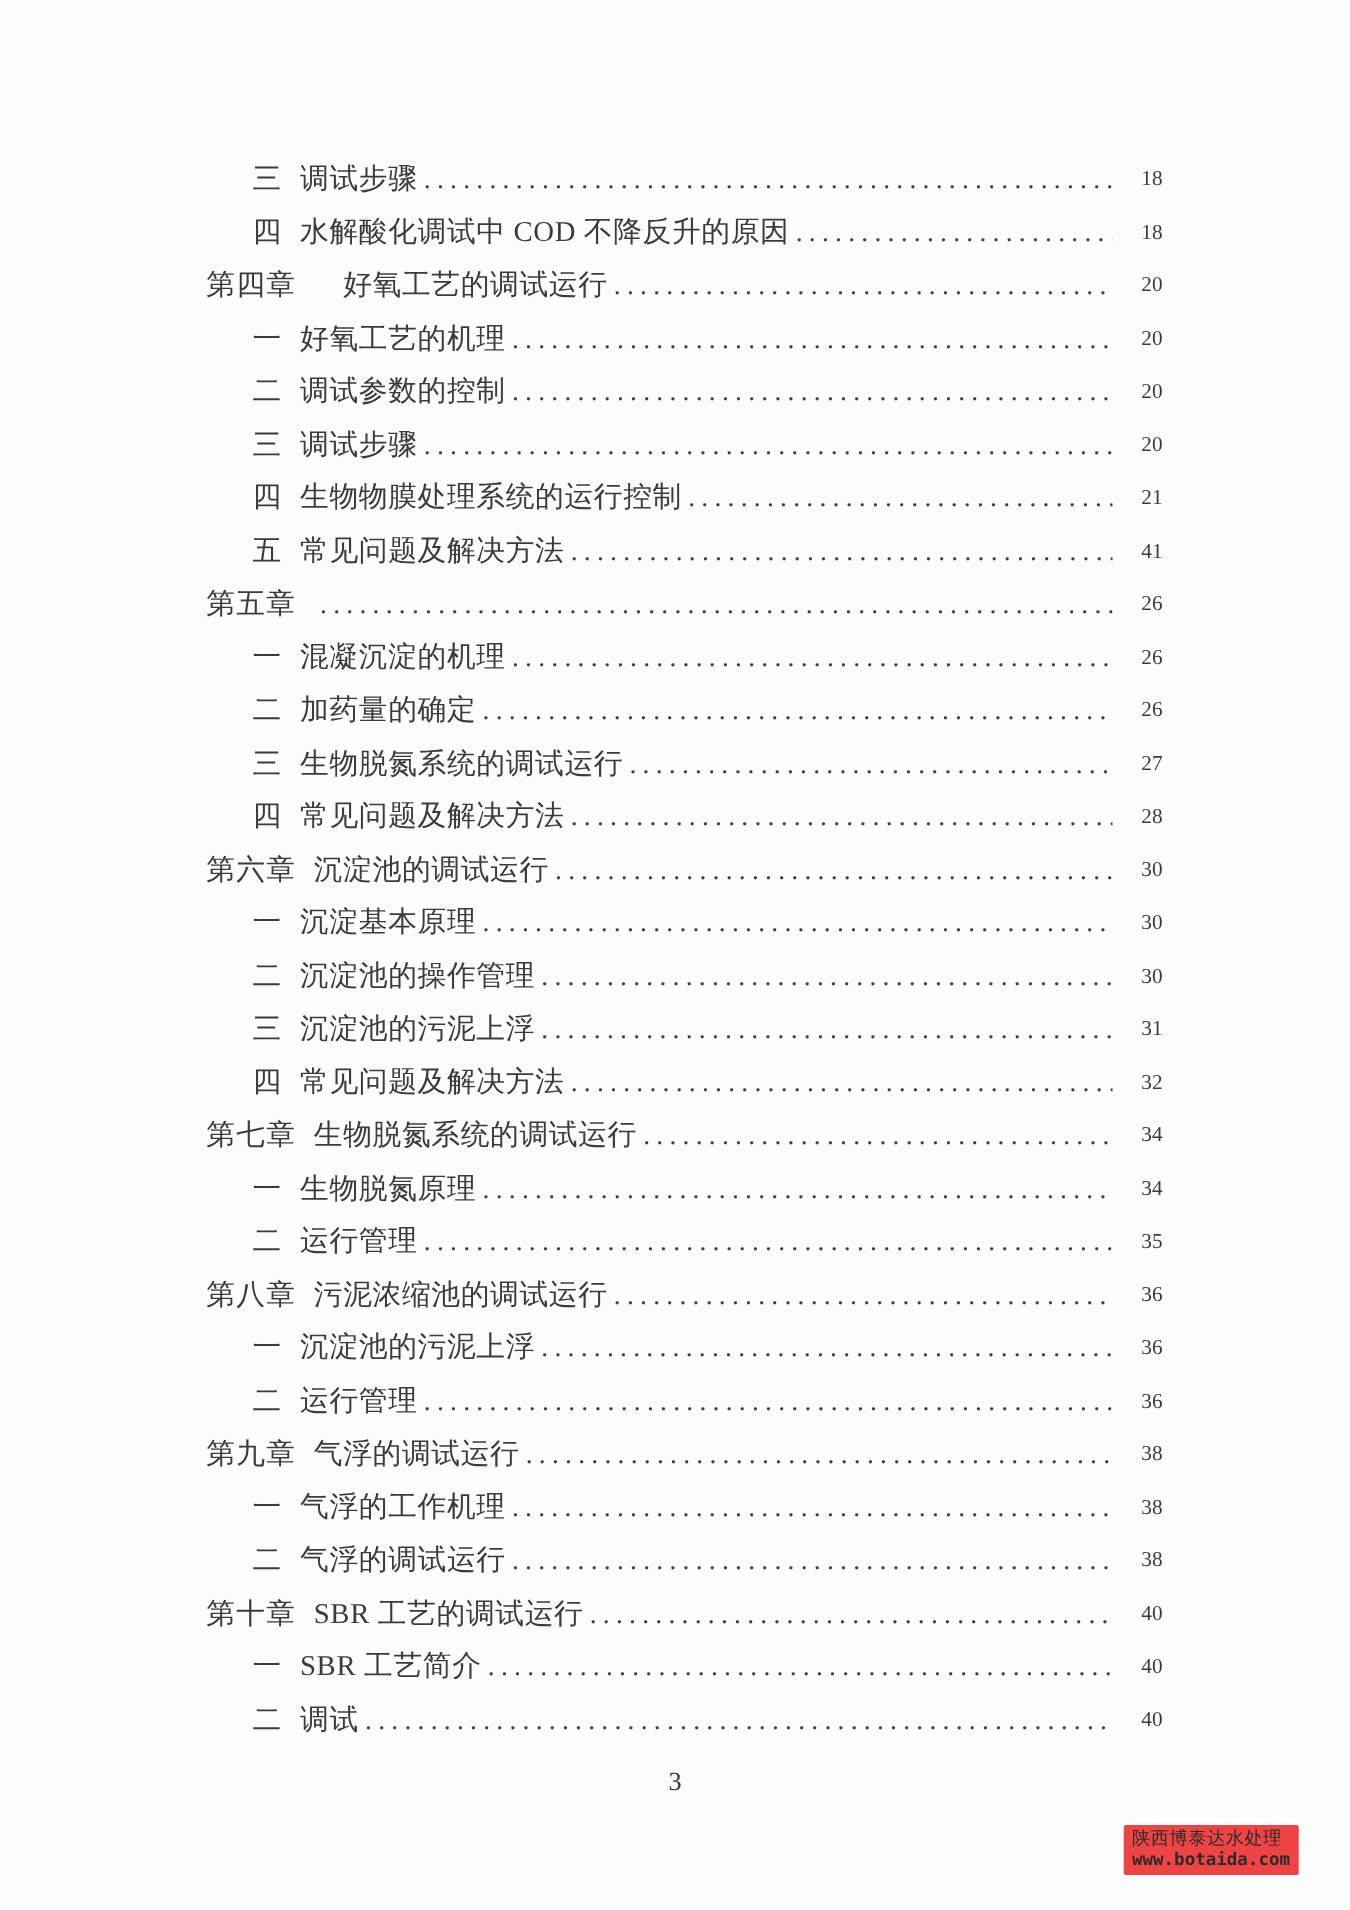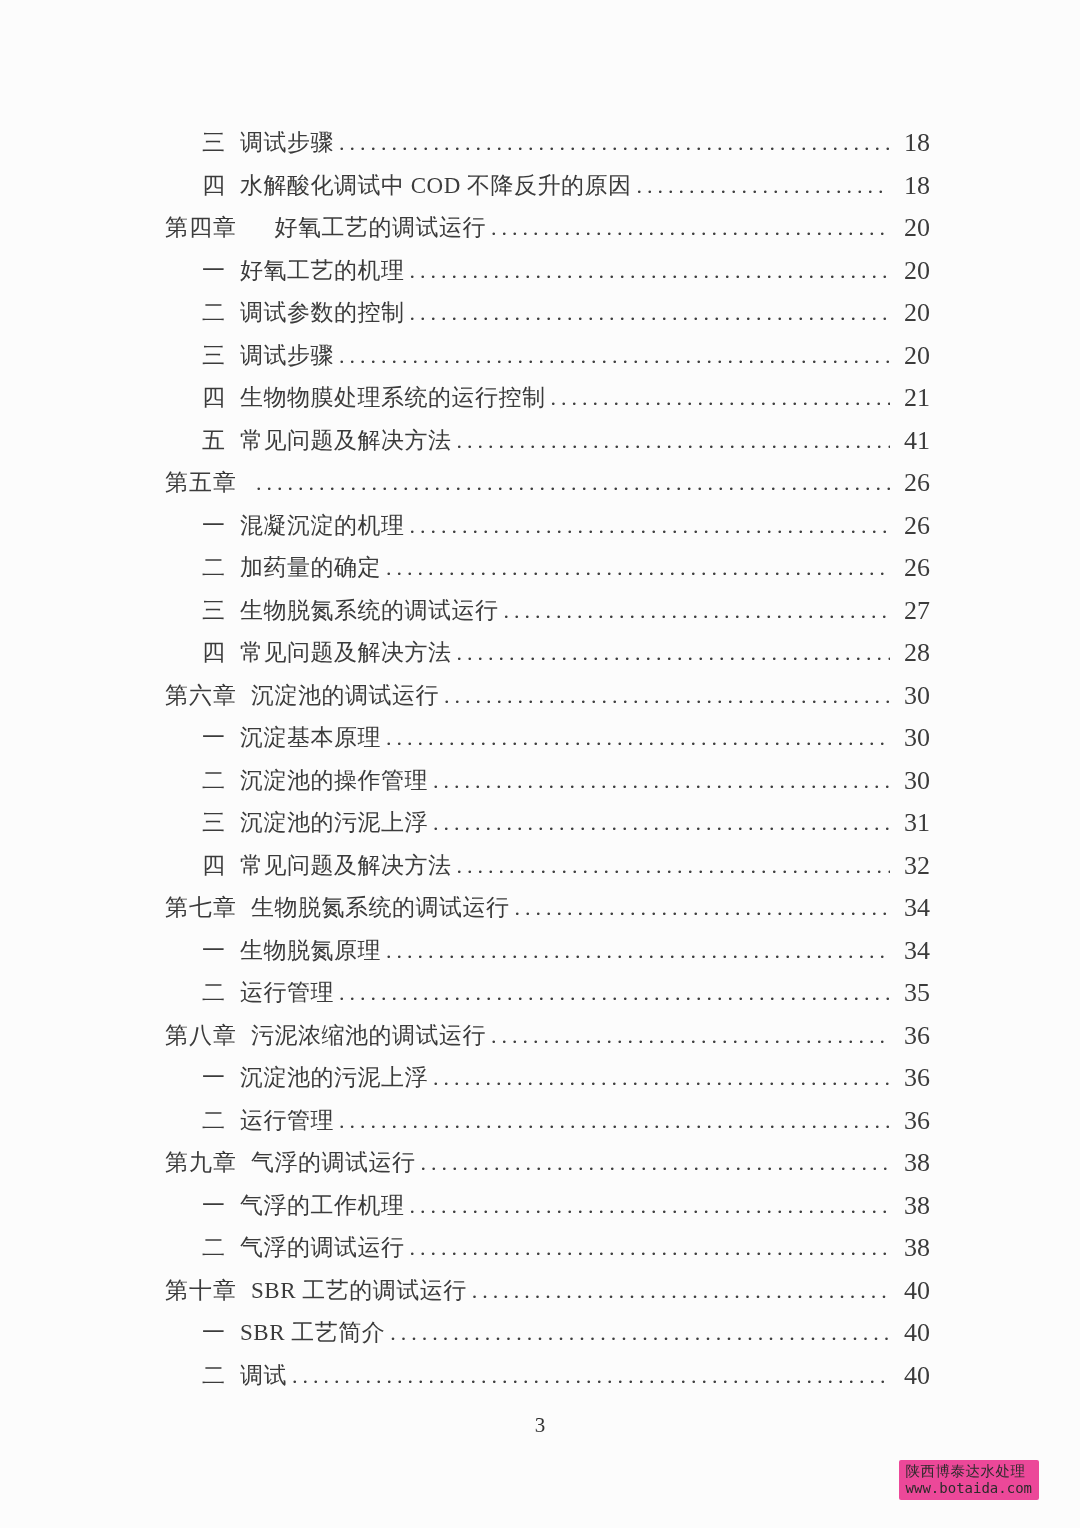--- a/index.html
+++ b/index.html
@@ -47,51 +47,51 @@
     margin-left: 5px;
     font-size: 22px;
     letter-spacing: 5px;
     color: #3f3f3f;
   }
   .toc-page {
     flex: none;
     min-width: 32px;
     text-align: right;
     padding-left: 8px;
-    font-size: 26px;
+    font-size: 17px;
   }
   .folio {
     position: absolute;
     left: 0;
     right: 0;
     top: 1413px;
     text-align: center;
     font-size: 21px;
     color: #333333;
   }
   .watermark {
     position: absolute;
     right: 41px;
     bottom: 28px;
-    background: #ec4899;
+    background: #ef4444;
     padding: 3px 7px 4px 7px;
     border-radius: 2px;
     text-align: left;
     color: #2b2b2b;
   }
   .watermark .wm-cn {
     font-family: "Liberation Sans", "DejaVu Sans", sans-serif;
     font-size: 14.5px;
     line-height: 17px;
     letter-spacing: 0.5px;
   }
   .watermark .wm-url {
     font-family: "DejaVu Sans Mono", "Liberation Mono", monospace;
     font-size: 14px;
-    font-weight: normal;
+    font-weight: bold;
     line-height: 16px;
   }
 </style>
 </head>
 <body>
 
 <div class="page">
 
   <div class="toc">
       <div class="toc-row sub">

